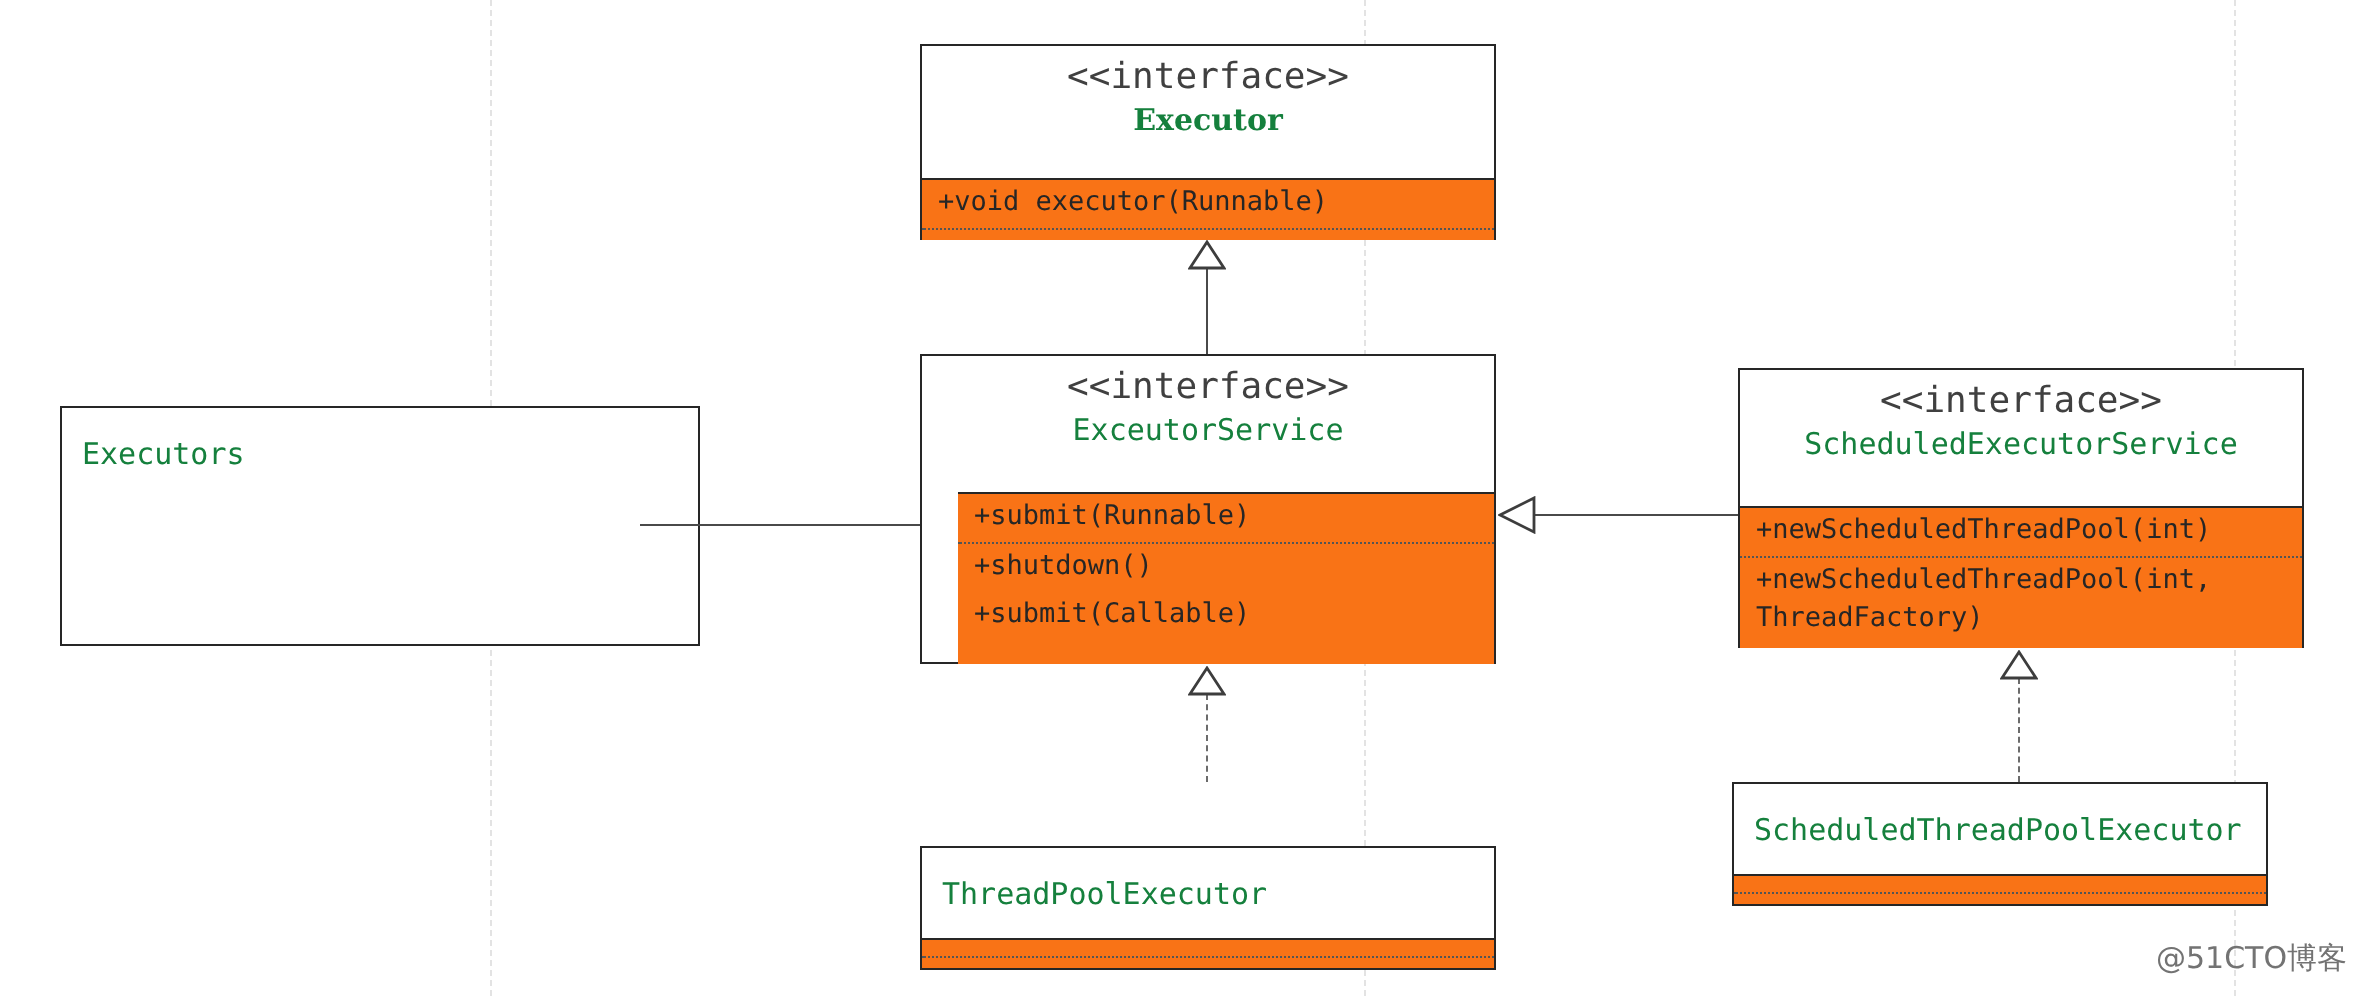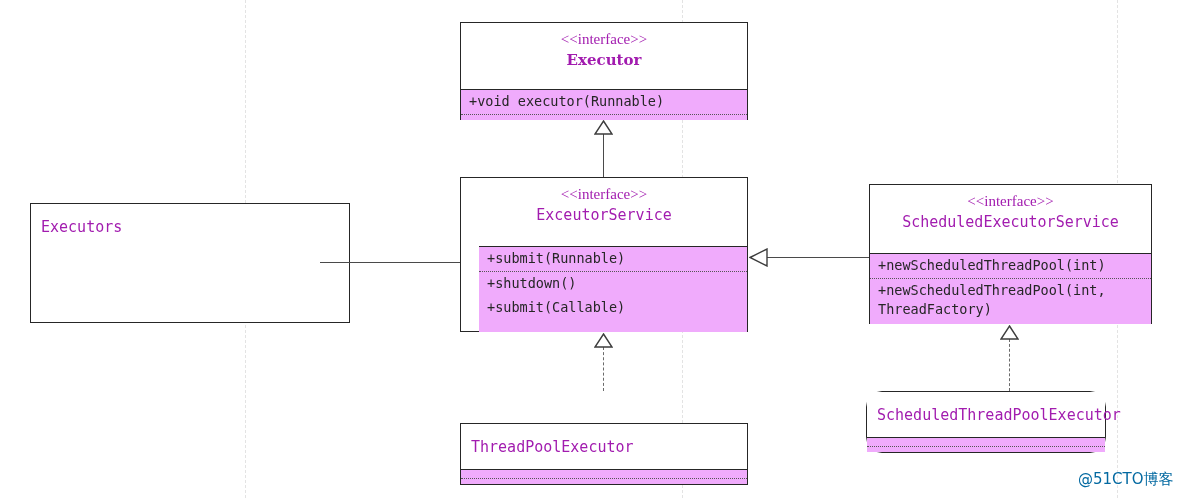--- a/index.html
+++ b/index.html
@@ -36,41 +36,40 @@
     box-sizing: border-box;
     background: #ffffff;
     text-align: center;
     padding: 6px 4px 7px 4px;
   }
   .uml-head.left {
     text-align: left;
     padding-left: 10px;
   }
   .stereotype {
-    color: #a21caf;
-    font-size: 15px;
+    color: #404040;
+    font-size: 18px;
     line-height: 20px;
     letter-spacing: 0px;
     white-space: nowrap;
-    font-family: Liberation Serif, serif;
   }
   .cls-name {
-    color: #a21caf;
+    color: #15803d;
     font-size: 15px;
     line-height: 22px;
     white-space: nowrap;
   }
   .cls-name.bold {
     font-family: "DejaVu Serif", "Liberation Serif", serif;
     font-weight: bold;
     font-size: 15px;
   }
   .uml-body {
     box-sizing: border-box;
-    background: #f0abfc;
+    background: #f97316;
     border-top: 1px solid #262626;
   }
   .mrow {
     box-sizing: border-box;
     color: #262626;
     font-size: 13.5px;
     line-height: 19px;
     padding: 2px 4px 3px 8px;
     white-space: pre-wrap;
   }
@@ -98,21 +97,21 @@
     border-top: 1.6px solid #4a4a4a;
   }
   .tri-wrap {
     position: absolute;
   }
   .tri-wrap svg { display: block; }
 
   
   .watermark {
     position: absolute;
-    color: #0369a1;
+    color: #737373;
     font-family: "DejaVu Sans", "Liberation Sans", sans-serif;
     font-size: 15px;
     white-space: nowrap;
     user-select: none;
   }
 </style>
 </head>
 <body>
 
 <div id="canvas">
@@ -162,21 +161,21 @@
 
   <div class="uml-box" style="left:460px; top:391px; width:288px; height:62px;margin-top:32px;">
     <div class="uml-head left" style="height:45px;">
       <div class="cls-name" style="line-height:34px;">ThreadPoolExecutor</div>
     </div>
     <div class="uml-body" style="height:15px;">
       <div class="mrow dotted-only"></div>
     </div>
   </div>
 
-  <div class="uml-box" style="left:866px; top:391px; width:240px; height:62px;border-radius:16px;">
+  <div class="uml-box" style="left:866px; top:391px; width:268px; height:62px;">
     <div class="uml-head left" style="height:45px;">
       <div class="cls-name" style="line-height:34px;">ScheduledThreadPoolExecutor</div>
     </div>
     <div class="uml-body" style="height:15px;">
       <div class="mrow dotted-only"></div>
     </div>
   </div>
 
   <div class="line-v" style="left:603px; top:133px; height:44px;"></div>
   <div class="tri-wrap" style="left:594px; top:120px;">

